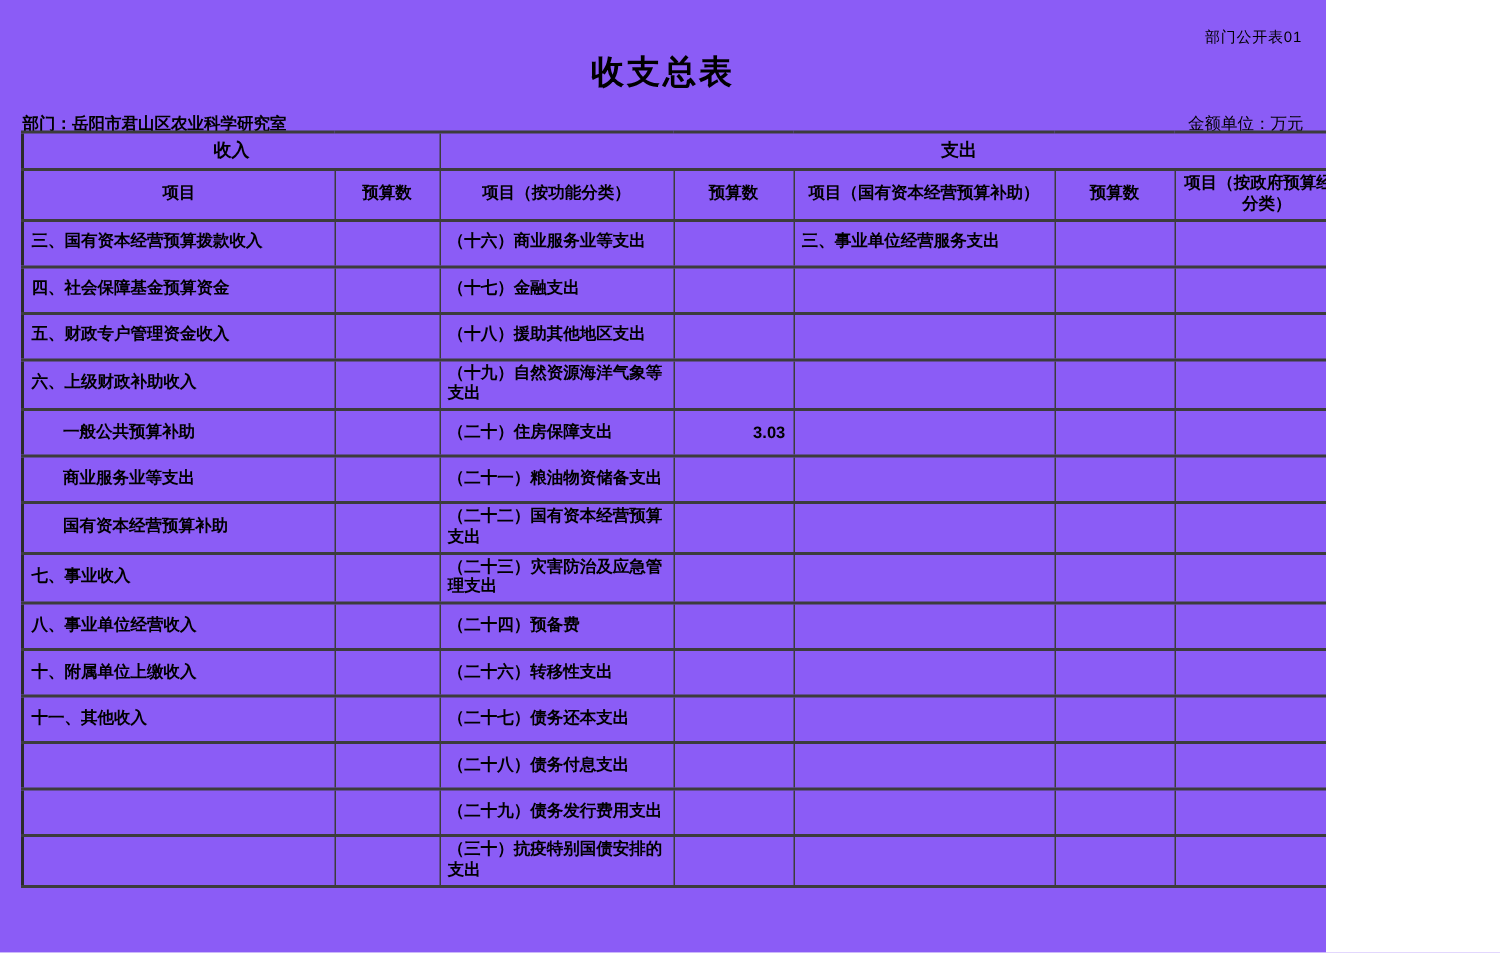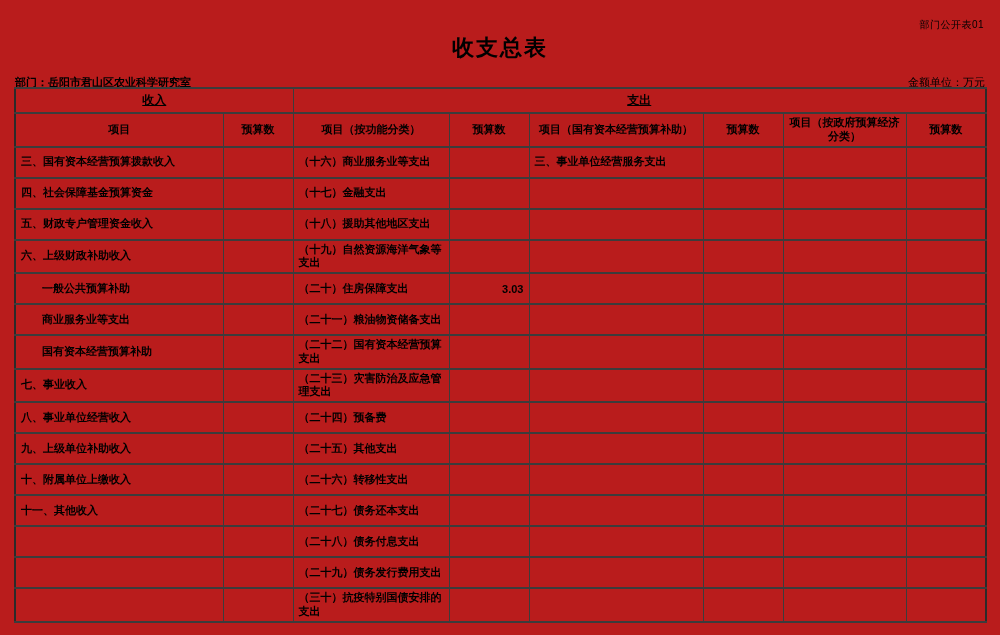--- a/index.html
+++ b/index.html
@@ -2,21 +2,21 @@
 <html><head>
 <meta charset="utf-8">
 <style>
   * { box-sizing: border-box; }
   html, body { margin: 0; padding: 0; background: #fff; }
   body {
     width: 1000px; height: 635px;
     font-family: "Liberation Sans", sans-serif;
     color: #000;
   }
-  .page { position: relative; width: 1000px; height: 635px; background: #b91c1c; overflow: hidden; }
+  .page { position: relative; width: 884px; height: 635px; background: #8b5cf6; overflow: hidden; }
 
   .corner-label {
     position: absolute; top: 18px; right: 16px;
     font-size: 10px; letter-spacing: 0.5px;
   }
   .page-title {
     position: absolute; top: 33px; left: 0; width: 100%;
     text-align: center; font-size: 22px; font-weight: bold; margin: 0;
     letter-spacing: 2px;
   }
@@ -35,21 +35,21 @@
   }
   table.summary th, table.summary td {
     border: 1px solid #3c3c3c;
     border-top-width: 2px; border-bottom-width: 2px;
     overflow: hidden;
   }
   table.summary { border: 2px solid #2b2b2b; }
 
   thead th { font-weight: bold; text-align: center; padding: 2px 3px; }
   tr.group-header-row { height: 25px; }
-  tr.group-header-row th { font-size: 12px; text-decoration: underline; }
+  tr.group-header-row th { font-size: 12px; }
   tr.column-header-row { height: 30px; }
   tr.column-header-row th { font-size: 11px; line-height: 1.25; }
 
   tbody tr { height: 31px; }
   td.item {
     text-align: left; padding: 2px 4px 2px 5px;
     font-weight: bold; line-height: 1.25;
   }
   td.item.indent { padding-left: 26px; }
   td.num {
@@ -183,30 +183,20 @@
           <td class="item">八、事业单位经营收入</td>
           <td class="num"></td>
           <td class="item">（二十四）预备费</td>
           <td class="num"></td>
           <td class="item"></td>
           <td class="num"></td>
           <td class="item"></td>
           <td class="num"></td>
         </tr>
         <tr>
-          <td class="item">九、上级单位补助收入</td>
-          <td class="num"></td>
-          <td class="item">（二十五）其他支出</td>
-          <td class="num"></td>
-          <td class="item"></td>
-          <td class="num"></td>
-          <td class="item"></td>
-          <td class="num"></td>
-        </tr>
-        <tr>
           <td class="item">十、附属单位上缴收入</td>
           <td class="num"></td>
           <td class="item">（二十六）转移性支出</td>
           <td class="num"></td>
           <td class="item"></td>
           <td class="num"></td>
           <td class="item"></td>
           <td class="num"></td>
         </tr>
         <tr>

